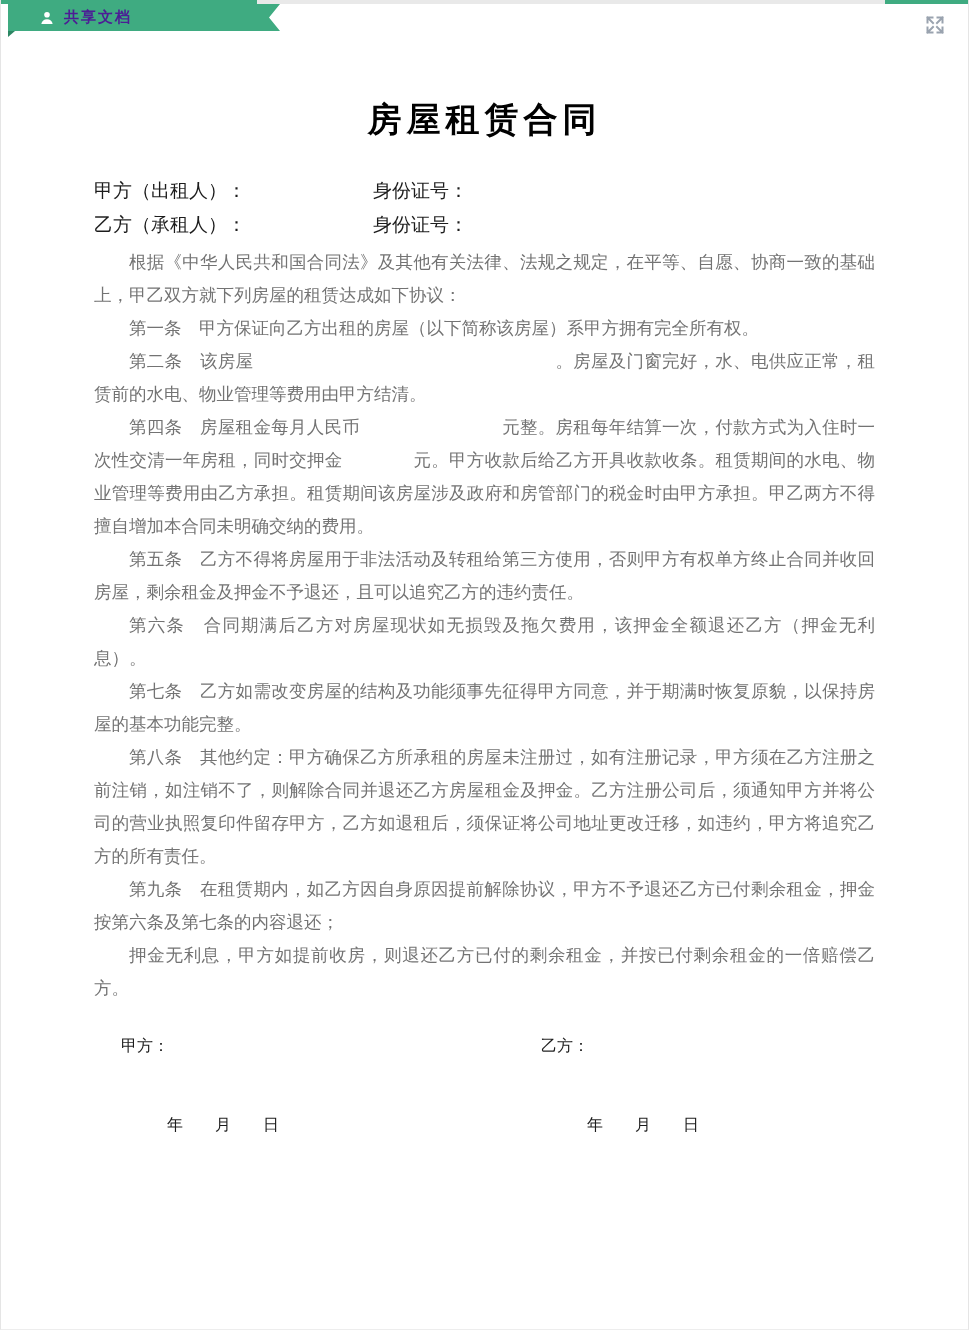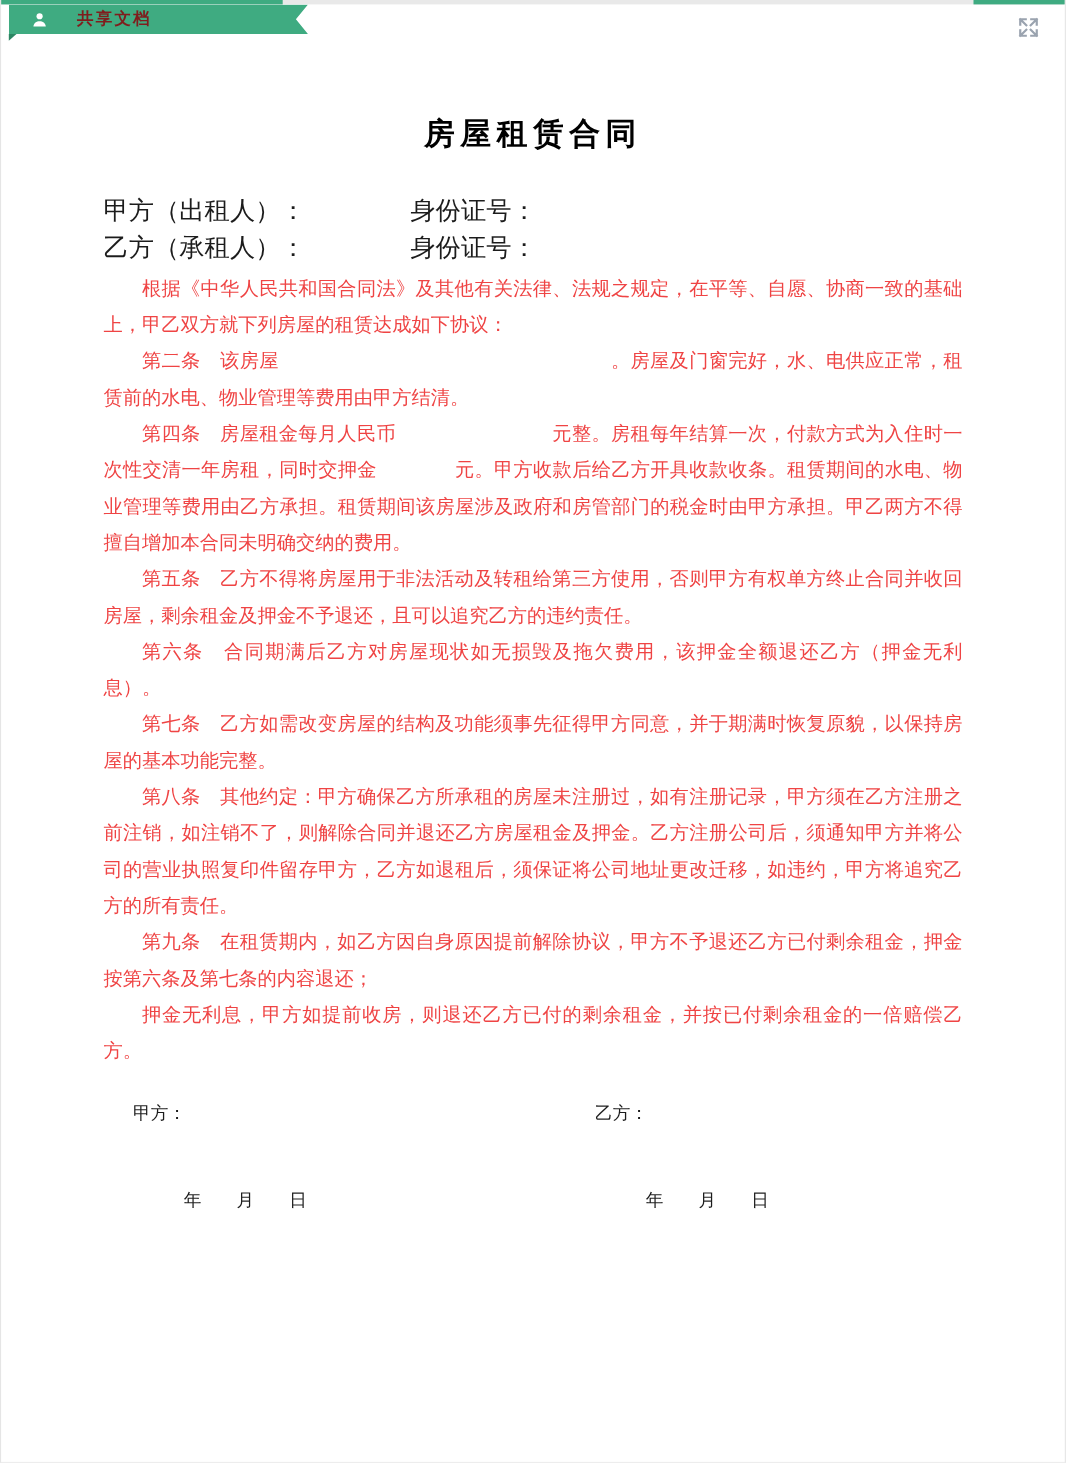--- a/index.html
+++ b/index.html
@@ -14,50 +14,50 @@
     overflow:hidden;
     font-family:"Liberation Sans","DejaVu Sans",sans-serif;
     color:#1c1c1c;
   }
   
   .topbar{position:absolute;top:0;left:0;right:0;height:4px;background:#e9e9e9;}
   .topbar-seg-left{position:absolute;top:0;left:0;width:256px;height:4px;background:#3fab81;}
   .topbar-seg-right{position:absolute;top:0;right:0;width:83px;height:4px;background:#3fab81;}
   .share-badge{
     position:absolute;top:4px;left:7px;height:27px;width:272px;
-    background:#3fab81;color:#7f1d1d;
-    display:flex;align-items:center;gap:26px;
-    padding-left:20px;box-sizing:border-box;
+    background:#3fab81;color:#4c1d95;
+    display:flex;align-items:center;gap:9px;
+    padding-left:31px;box-sizing:border-box;
     font-size:15px;font-weight:bold;letter-spacing:2px;
     clip-path:polygon(0 0,100% 0,calc(100% - 11px) 50%,100% 100%,0 100%);
   }
   .badge-fold{
     position:absolute;top:31px;left:7px;width:0;height:0;
     border-top:6px solid #2c8663;border-right:7px solid transparent;
   }
   .user-ic{width:16px;height:16px;display:block;}
   .fullscreen-btn{
     position:absolute;top:11px;right:19px;width:28px;height:28px;
     display:flex;align-items:center;justify-content:center;cursor:pointer;
     background:transparent;border:none;padding:0;
   }
   
   .doc{padding:104px 93px 0 93px;}
   .doc-title{
     margin:0 0 34px 0;
-    font-family:Liberation Sans, sans-serif;
-    font-size:28px;font-weight:700;line-height:36px;
+    font-family:Liberation Mono, monospace;
+    font-size:34px;font-weight:700;line-height:36px;
     text-align:center;letter-spacing:5px;color:#000;
   }
-  .party-line{font-size:23px;line-height:34px;white-space:nowrap;}
+  .party-line{font-size:19px;line-height:34px;white-space:nowrap;}
   .party-left{display:inline-block;width:279px;}
   .clauses{margin-top:4px;}
   .clause{
     margin:0;font-size:17.5px;line-height:33px;
-    text-indent:2em;text-align:justify;color:#ef4444;
+    text-indent:2em;text-align:justify;color:#737373;
   }
   
   .signature{display:flex;margin-top:24px;font-size:16px;}
   .sig-col{line-height:34px;}
   .sig-col.left{width:420px;margin-left:27px;}
   .sig-col.right{flex:1;}
   .sig-date{padding-left:46px;margin-top:45px;}
 </style>
 </head>
 <body>
@@ -93,20 +93,21 @@
 
     <div class="party-line">
       <span class="party-left">甲方（出租人）：</span><span>身份证号：</span>
     </div>
     <div class="party-line">
       <span class="party-left">乙方（承租人）：</span><span>身份证号：</span>
     </div>
 
     <div class="clauses">
       <p class="clause">根据《中华人民共和国合同法》及其他有关法律、法规之规定，在平等、自愿、协商一致的基础上，甲乙双方就下列房屋的租赁达成如下协议：</p>
+      <p class="clause">第一条　甲方保证向乙方出租的房屋（以下简称该房屋）系甲方拥有完全所有权。</p>
       <p class="clause">第二条　该房屋　　　　　　　　　　　　　　　　　。房屋及门窗完好，水、电供应正常，租赁前的水电、物业管理等费用由甲方结清。</p>
       <p class="clause">第四条　房屋租金每月人民币　　　　　　　　元整。房租每年结算一次，付款方式为入住时一次性交清一年房租，同时交押金　　　　元。甲方收款后给乙方开具收款收条。租赁期间的水电、物业管理等费用由乙方承担。租赁期间该房屋涉及政府和房管部门的税金时由甲方承担。甲乙两方不得擅自增加本合同未明确交纳的费用。</p>
       <p class="clause">第五条　乙方不得将房屋用于非法活动及转租给第三方使用，否则甲方有权单方终止合同并收回房屋，剩余租金及押金不予退还，且可以追究乙方的违约责任。</p>
       <p class="clause">第六条　合同期满后乙方对房屋现状如无损毁及拖欠费用，该押金全额退还乙方（押金无利息）。</p>
       <p class="clause">第七条　乙方如需改变房屋的结构及功能须事先征得甲方同意，并于期满时恢复原貌，以保持房屋的基本功能完整。</p>
       <p class="clause">第八条　其他约定：甲方确保乙方所承租的房屋未注册过，如有注册记录，甲方须在乙方注册之前注销，如注销不了，则解除合同并退还乙方房屋租金及押金。乙方注册公司后，须通知甲方并将公司的营业执照复印件留存甲方，乙方如退租后，须保证将公司地址更改迁移，如违约，甲方将追究乙方的所有责任。</p>
       <p class="clause">第九条　在租赁期内，如乙方因自身原因提前解除协议，甲方不予退还乙方已付剩余租金，押金按第六条及第七条的内容退还；</p>
       <p class="clause">押金无利息，甲方如提前收房，则退还乙方已付的剩余租金，并按已付剩余租金的一倍赔偿乙方。</p>
     </div>
 

